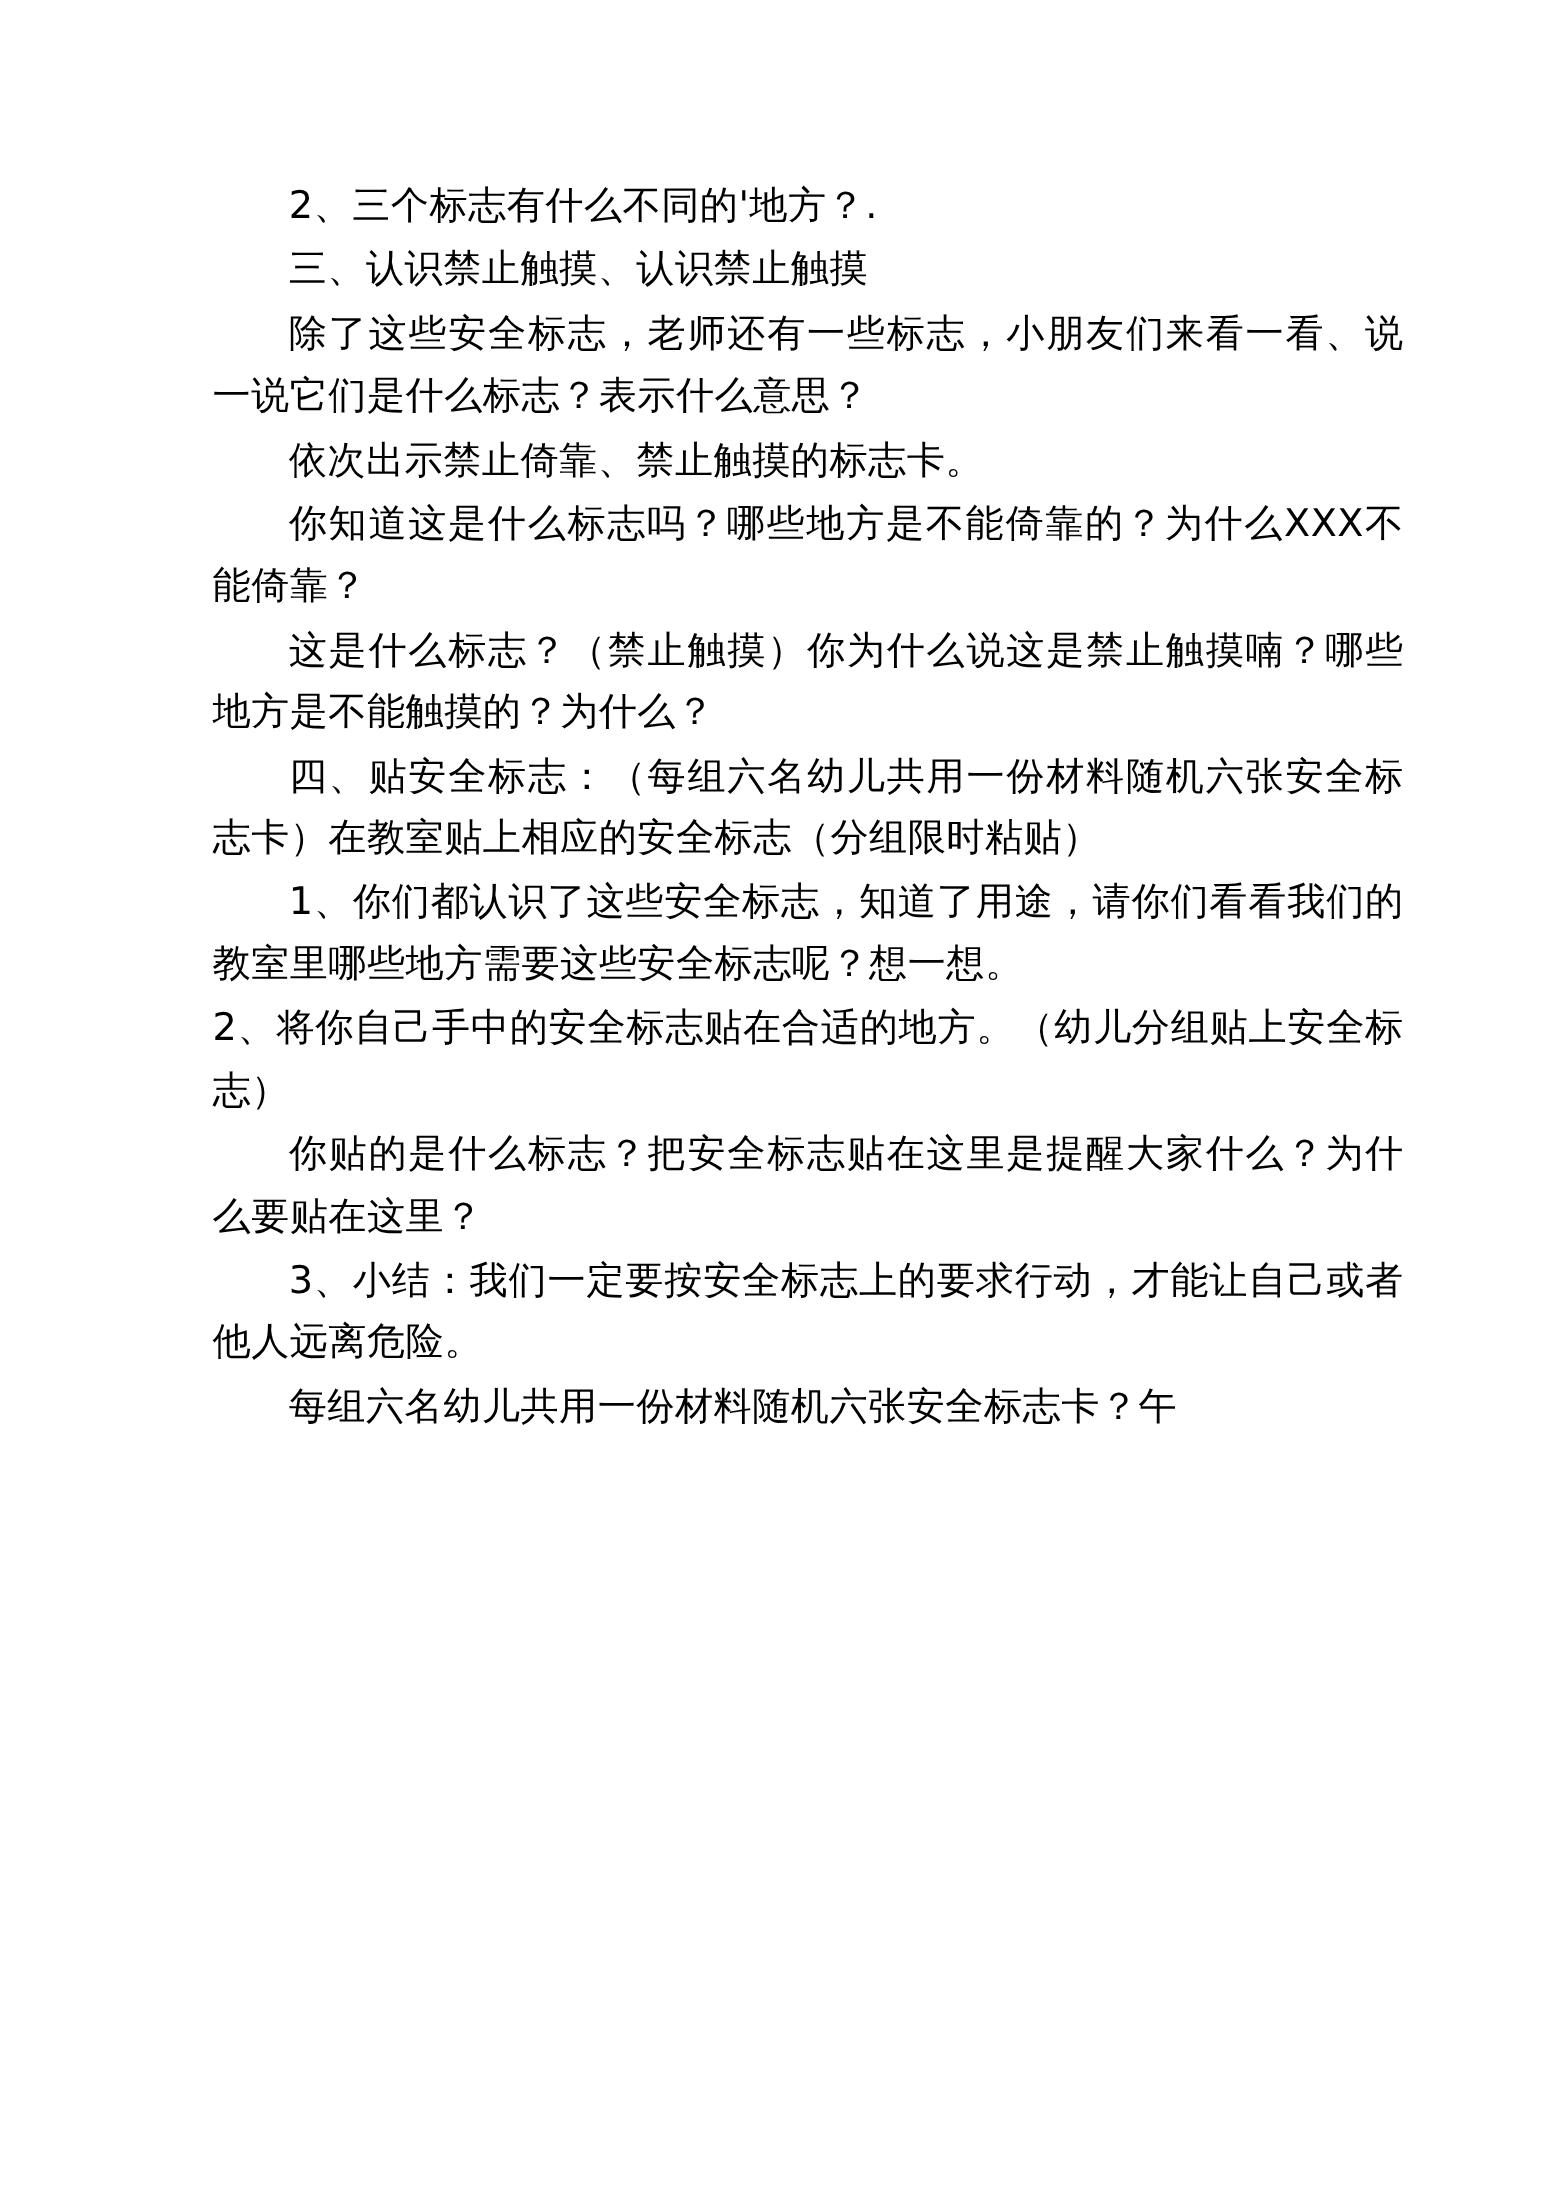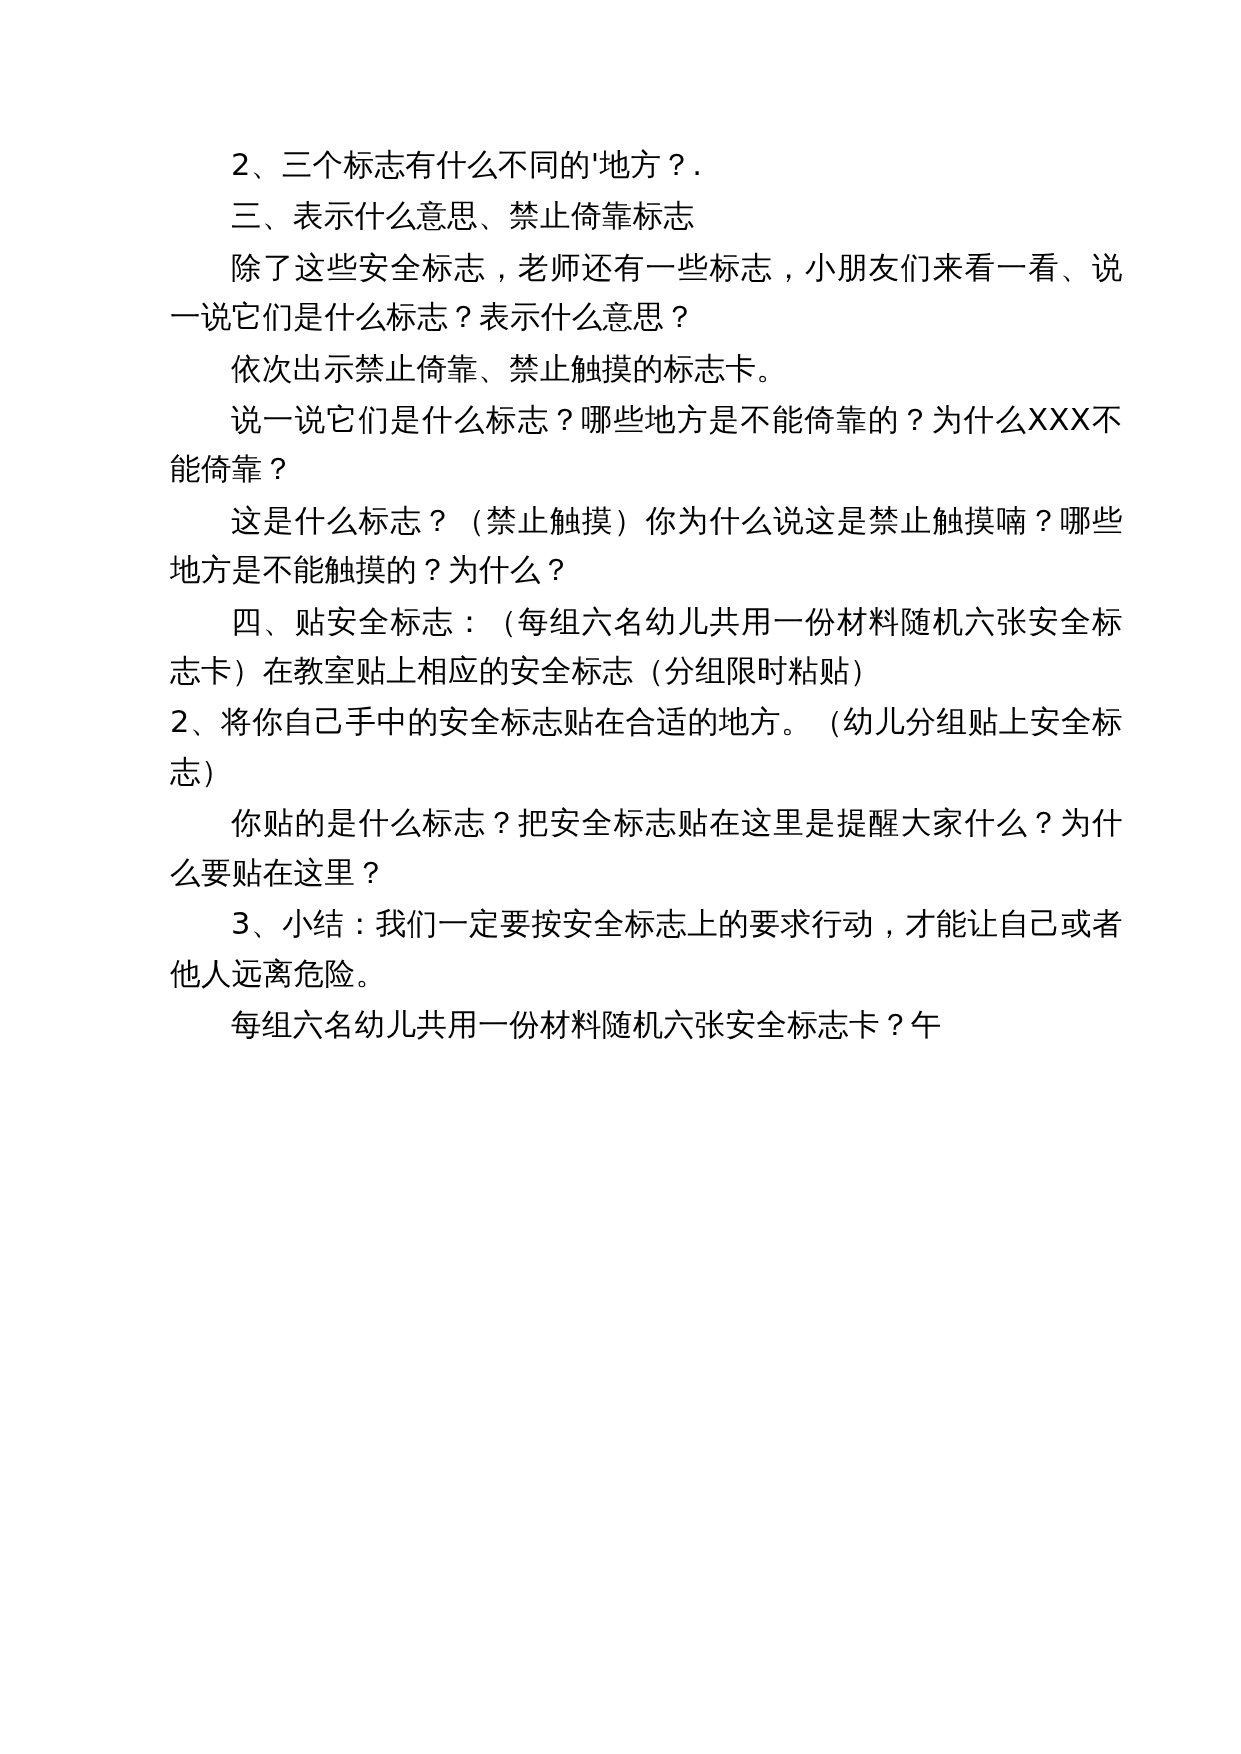--- a/index.html
+++ b/index.html
@@ -38,24 +38,25 @@
   .para.no-indent {
     text-indent: 0;
   }
 </style>
 </head>
 <body>
 
 <div class="page">
   <div class="doc-body">
     <p class="para">2、三个标志有什么不同的'地方？.</p>
-    <p class="para">三、表示什么意思、禁止倚靠标志</p>
+    <p class="para">三、认识禁止触摸、认识禁止触摸</p>
     <p class="para">除了这些安全标志，老师还有一些标志，小朋友们来看一看、说一说它们是什么标志？表示什么意思？</p>
     <p class="para">依次出示禁止倚靠、禁止触摸的标志卡。</p>
-    <p class="para">说一说它们是什么标志？哪些地方是不能倚靠的？为什么XXX不能倚靠？</p>
+    <p class="para">你知道这是什么标志吗？哪些地方是不能倚靠的？为什么XXX不能倚靠？</p>
     <p class="para">这是什么标志？（禁止触摸）你为什么说这是禁止触摸喃？哪些地方是不能触摸的？为什么？</p>
     <p class="para">四、贴安全标志：（每组六名幼儿共用一份材料随机六张安全标志卡）在教室贴上相应的安全标志（分组限时粘贴）</p>
+    <p class="para">1、你们都认识了这些安全标志，知道了用途，请你们看看我们的教室里哪些地方需要这些安全标志呢？想一想。</p>
     <p class="para no-indent">2、将你自己手中的安全标志贴在合适的地方。（幼儿分组贴上安全标志）</p>
     <p class="para">你贴的是什么标志？把安全标志贴在这里是提醒大家什么？为什么要贴在这里？</p>
     <p class="para">3、小结：我们一定要按安全标志上的要求行动，才能让自己或者他人远离危险。</p>
     <p class="para">每组六名幼儿共用一份材料随机六张安全标志卡？午</p>
   </div>
 </div>
 
 </body></html>

